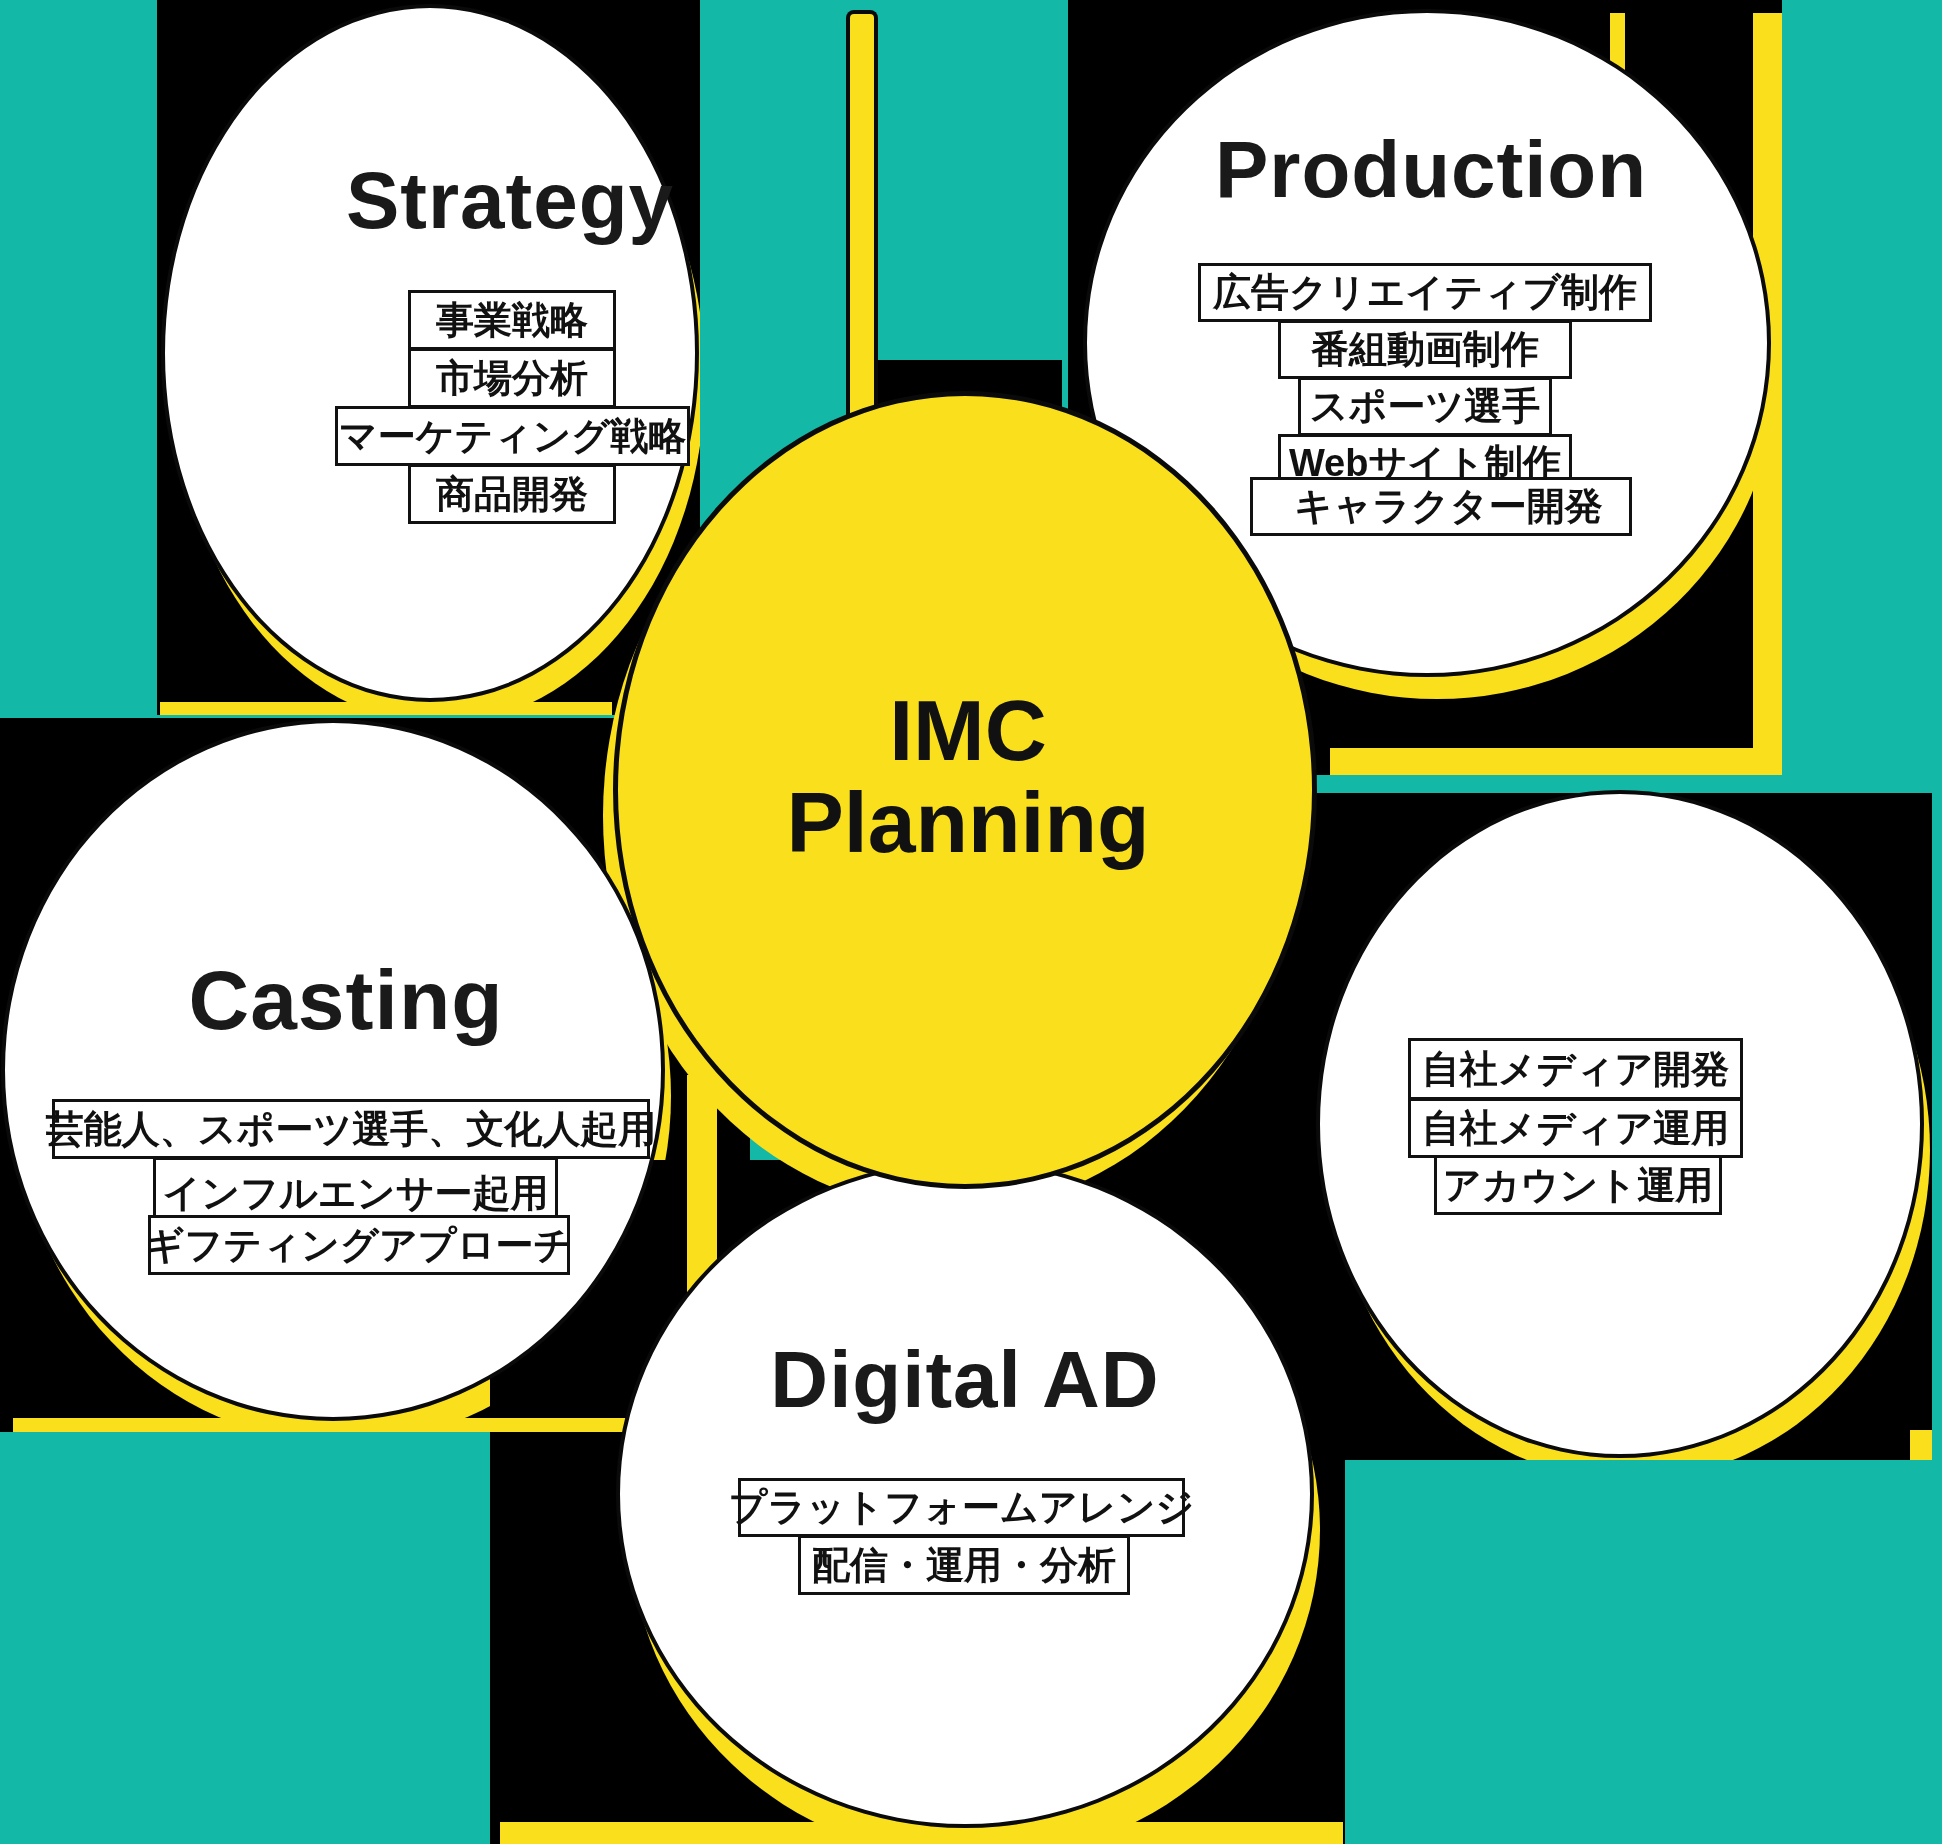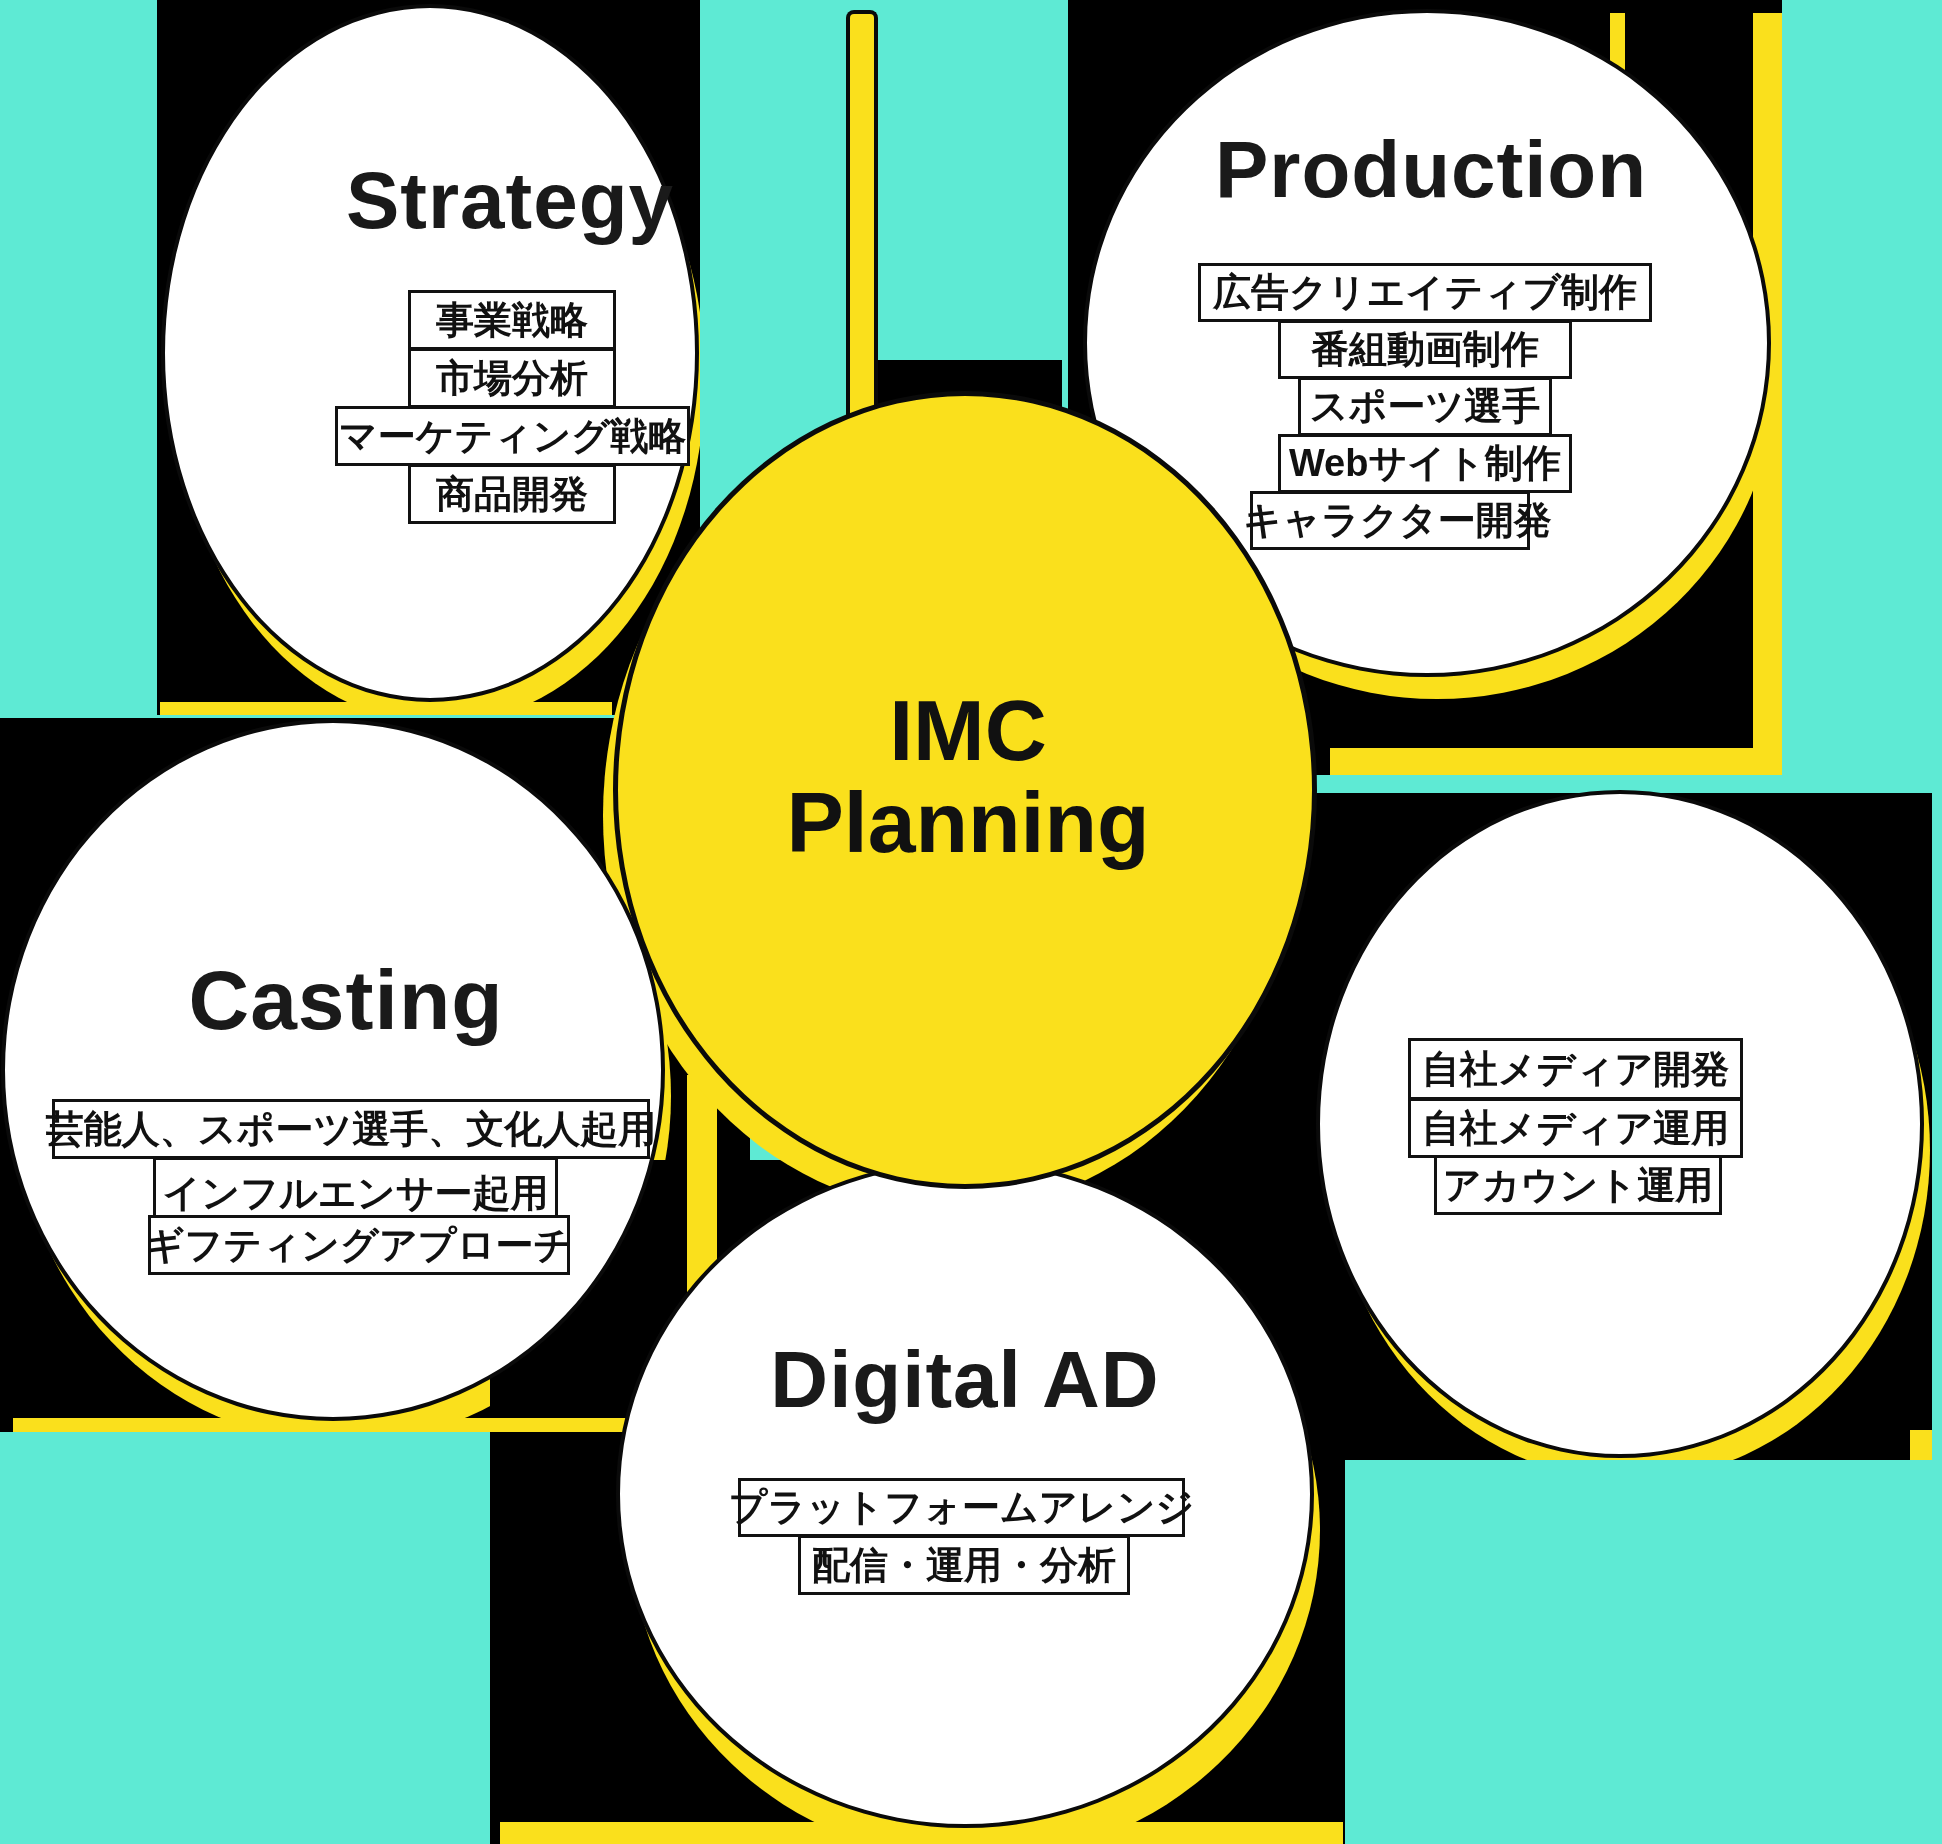--- a/index.html
+++ b/index.html
@@ -1,16 +1,16 @@
 <!DOCTYPE html>
 <html><head>
 <meta charset="utf-8">
 <style>
   html,body{margin:0;padding:0;background:#ffffff;}
-  #stage{position:relative;width:1942px;height:1844px;background:#5eead4;overflow:hidden;
+  #stage{position:relative;width:1942px;height:1844px;background:#14b8a6;overflow:hidden;
          font-family:"Liberation Sans","DejaVu Sans",sans-serif;}
   .blk{position:absolute;background:#000;overflow:hidden;}
   .shadow{position:absolute;border-radius:50%;}
   .circle{position:absolute;border-radius:50%;background:#fff;border:4px solid #0a0a0a;box-sizing:border-box;z-index:30;}
   .bar{position:absolute;z-index:20;}
   .heading{position:absolute;transform:translateX(-50%);font-weight:800;color:#1a1a1a;
            letter-spacing:1px;white-space:nowrap;z-index:40;}
   .ibox{position:absolute;background:#fff;border:3px solid #111;box-sizing:border-box;
         display:flex;align-items:center;justify-content:center;z-index:41;
         font-weight:700;color:#111;white-space:nowrap;}
@@ -71,21 +71,21 @@
 
   <div class="ibox" style="left:408px;top:290px;width:208px;height:60px;font-size:38px;">事業戦略</div>
   <div class="ibox" style="left:408px;top:348px;width:208px;height:60px;font-size:38px;">市場分析</div>
   <div class="ibox" style="left:335px;top:406px;width:355px;height:60px;font-size:38px;">マーケティング戦略</div>
   <div class="ibox" style="left:408px;top:464px;width:208px;height:60px;font-size:38px;">商品開発</div>
 
   <div class="ibox" style="left:1198px;top:263px;width:454px;height:59px;font-size:38px;">広告クリエイティブ制作</div>
   <div class="ibox" style="left:1278px;top:320px;width:294px;height:59px;font-size:38px;">番組動画制作</div>
   <div class="ibox" style="left:1298px;top:377px;width:254px;height:59px;font-size:38px;">スポーツ選手</div>
   <div class="ibox" style="left:1278px;top:434px;width:294px;height:59px;font-size:38px;">Webサイト制作</div>
-  <div class="ibox" style="left:1250px;top:491px;width:280px;height:59px;font-size:38px;padding-left:15px;">キャラクター開発</div>
+  <div class="ibox" style="left:1250px;top:477px;width:382px;height:59px;font-size:38px;padding-left:15px;">キャラクター開発</div>
 
   <div class="ibox" style="left:52px;top:1099px;width:598px;height:60px;font-size:38px;">芸能人、スポーツ選手、文化人起用</div>
   <div class="ibox" style="left:153px;top:1157px;width:405px;height:72px;font-size:38px;">インフルエンサー起用</div>
   <div class="ibox" style="left:148px;top:1215px;width:422px;height:60px;font-size:38px;">ギフティングアプローチ</div>
 
   <div class="ibox" style="left:1408px;top:1038px;width:335px;height:62px;font-size:38px;">自社メディア開発</div>
   <div class="ibox" style="left:1408px;top:1098px;width:335px;height:60px;font-size:38px;">自社メディア運用</div>
   <div class="ibox" style="left:1434px;top:1155px;width:288px;height:60px;font-size:38px;">アカウント運用</div>
 
   <div class="ibox" style="left:738px;top:1478px;width:447px;height:59px;font-size:38px;">プラットフォームアレンジ</div>

